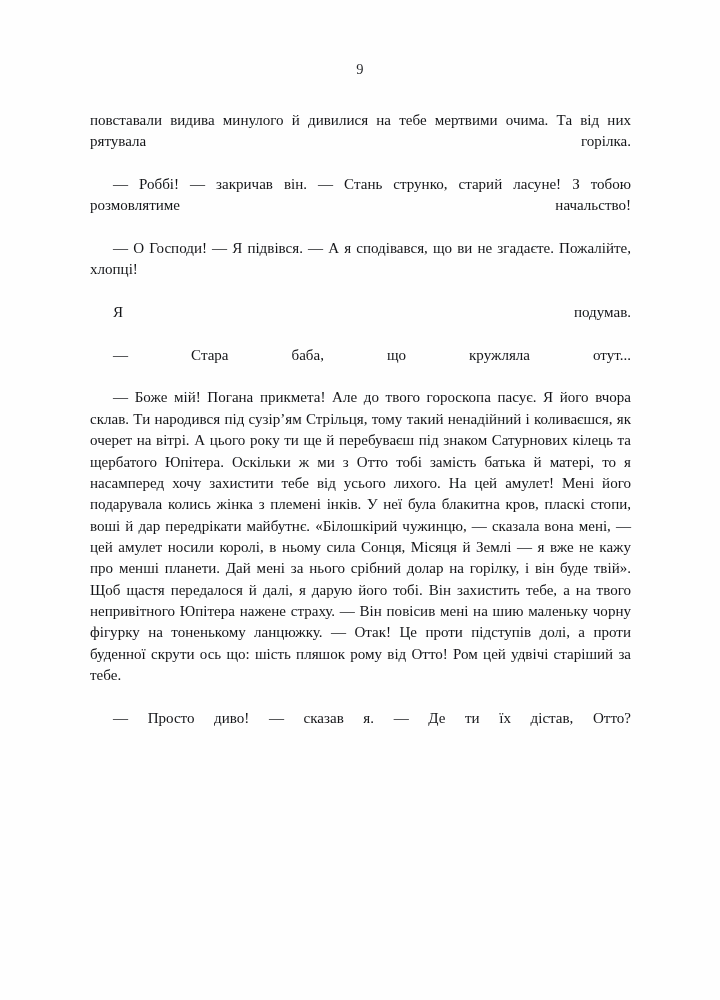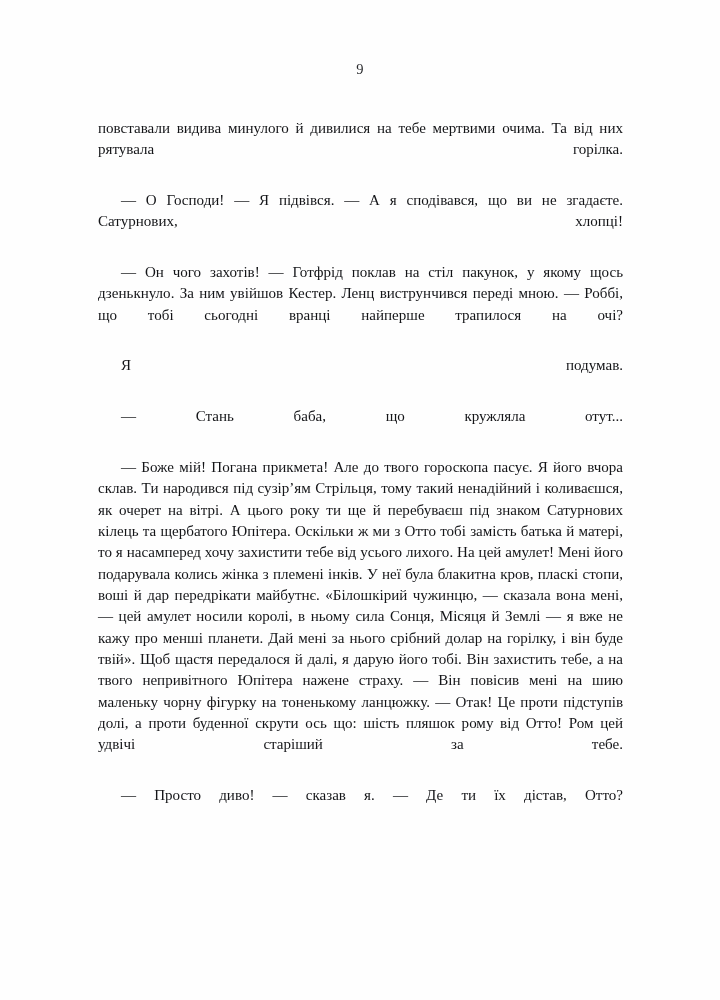--- a/index.html
+++ b/index.html
@@ -45,21 +45,21 @@
     width: 541px;
     text-align: justify;
     text-justify: inter-word;
     font-size: 15.05px;
     line-height: 21.35px;
     color: #141518;
     hyphens: manual;
   }
 
   .para {
-    margin: 8px;
+    margin: 0;
     text-indent: 23px;
     text-align: justify;
   }
 
   
   .para.cont {
     text-indent: 0;
   }
 
   
@@ -82,28 +82,28 @@
 
 <div class="page" style="background: rgb(254, 254, 254); color: rgb(20, 21, 24);">
 
   <div class="folio">9</div>
 
   <div class="textblock">
 
     <p class="para cont">повставали видива минулого й дивилися на тебе мертвими очима. Та від них рятувала горілка.</p>
 
 
+    <p class="para">— Роббі! — закричав він. — Стань струнко, старий ласуне! З тобою розмовлятиме начальство!</p>
 
-    <p class="para">— О Господи! — Я підвівся. — А я сподівався, що ви не згадаєте. Сатурнових, хлопці!</p>
+    <p class="para">— О Господи! — Я підвівся. — А я сподівався, що ви не згадаєте. Пожалійте, хлопці!</p>
 
-    <p class="para">— Он чого захотів! — Готфрід поклав на стіл пакунок, у якому щось дзенькнуло. За ним увійшов Кестер. Ленц виструнчився переді мною. — Роббі, що тобі сьогодні вранці найперше трапилося на очі?</p>
 
     <p class="para">Я подумав.</p>
 
-    <p class="para">— Стань баба, що кружляла отут...</p>
+    <p class="para">— Стара баба, що кружляла отут...</p>
 
     <p class="para">— Боже мій! Погана прикмета! Але до твого гороскопа пасує. Я його вчора склав. Ти народився під сузір’ям Стрільця, тому такий ненадійний і коливаєшся, як очерет на вітрі. А цього року ти ще й перебуваєш під знаком Сатурнових кілець та щербатого Юпітера. Оскільки ж ми з Отто тобі замість батька й матері, то я насамперед хочу захистити тебе від усього лихого. На цей амулет! Мені його подарувала колись жінка з племені інків. У неї була блакитна кров, пласкі стопи, воші й дар передрікати майбутнє. «Білошкірий чужинцю, — сказала вона мені, — цей амулет носили королі, в ньому сила Сонця, Місяця й Землі — я вже не кажу про менші планети. Дай мені за нього срібний долар на горілку, і він буде твій». Щоб щастя передалося й далі, я дарую його тобі. Він захистить тебе, а на твого непривітного Юпітера нажене страху. — Він повісив мені на шию маленьку чорну фігурку на тоненькому ланцюжку. — Отак! Це проти підступів долі, а проти буденної скрути ось що: шість пляшок рому від Отто! Ром цей удвічі старіший за тебе.</p>
 
 
     <p class="para">— Просто диво! — сказав я. — Де ти їх дістав, Отто?</p>
 
   </div>
 </div>
 
 </body></html>

